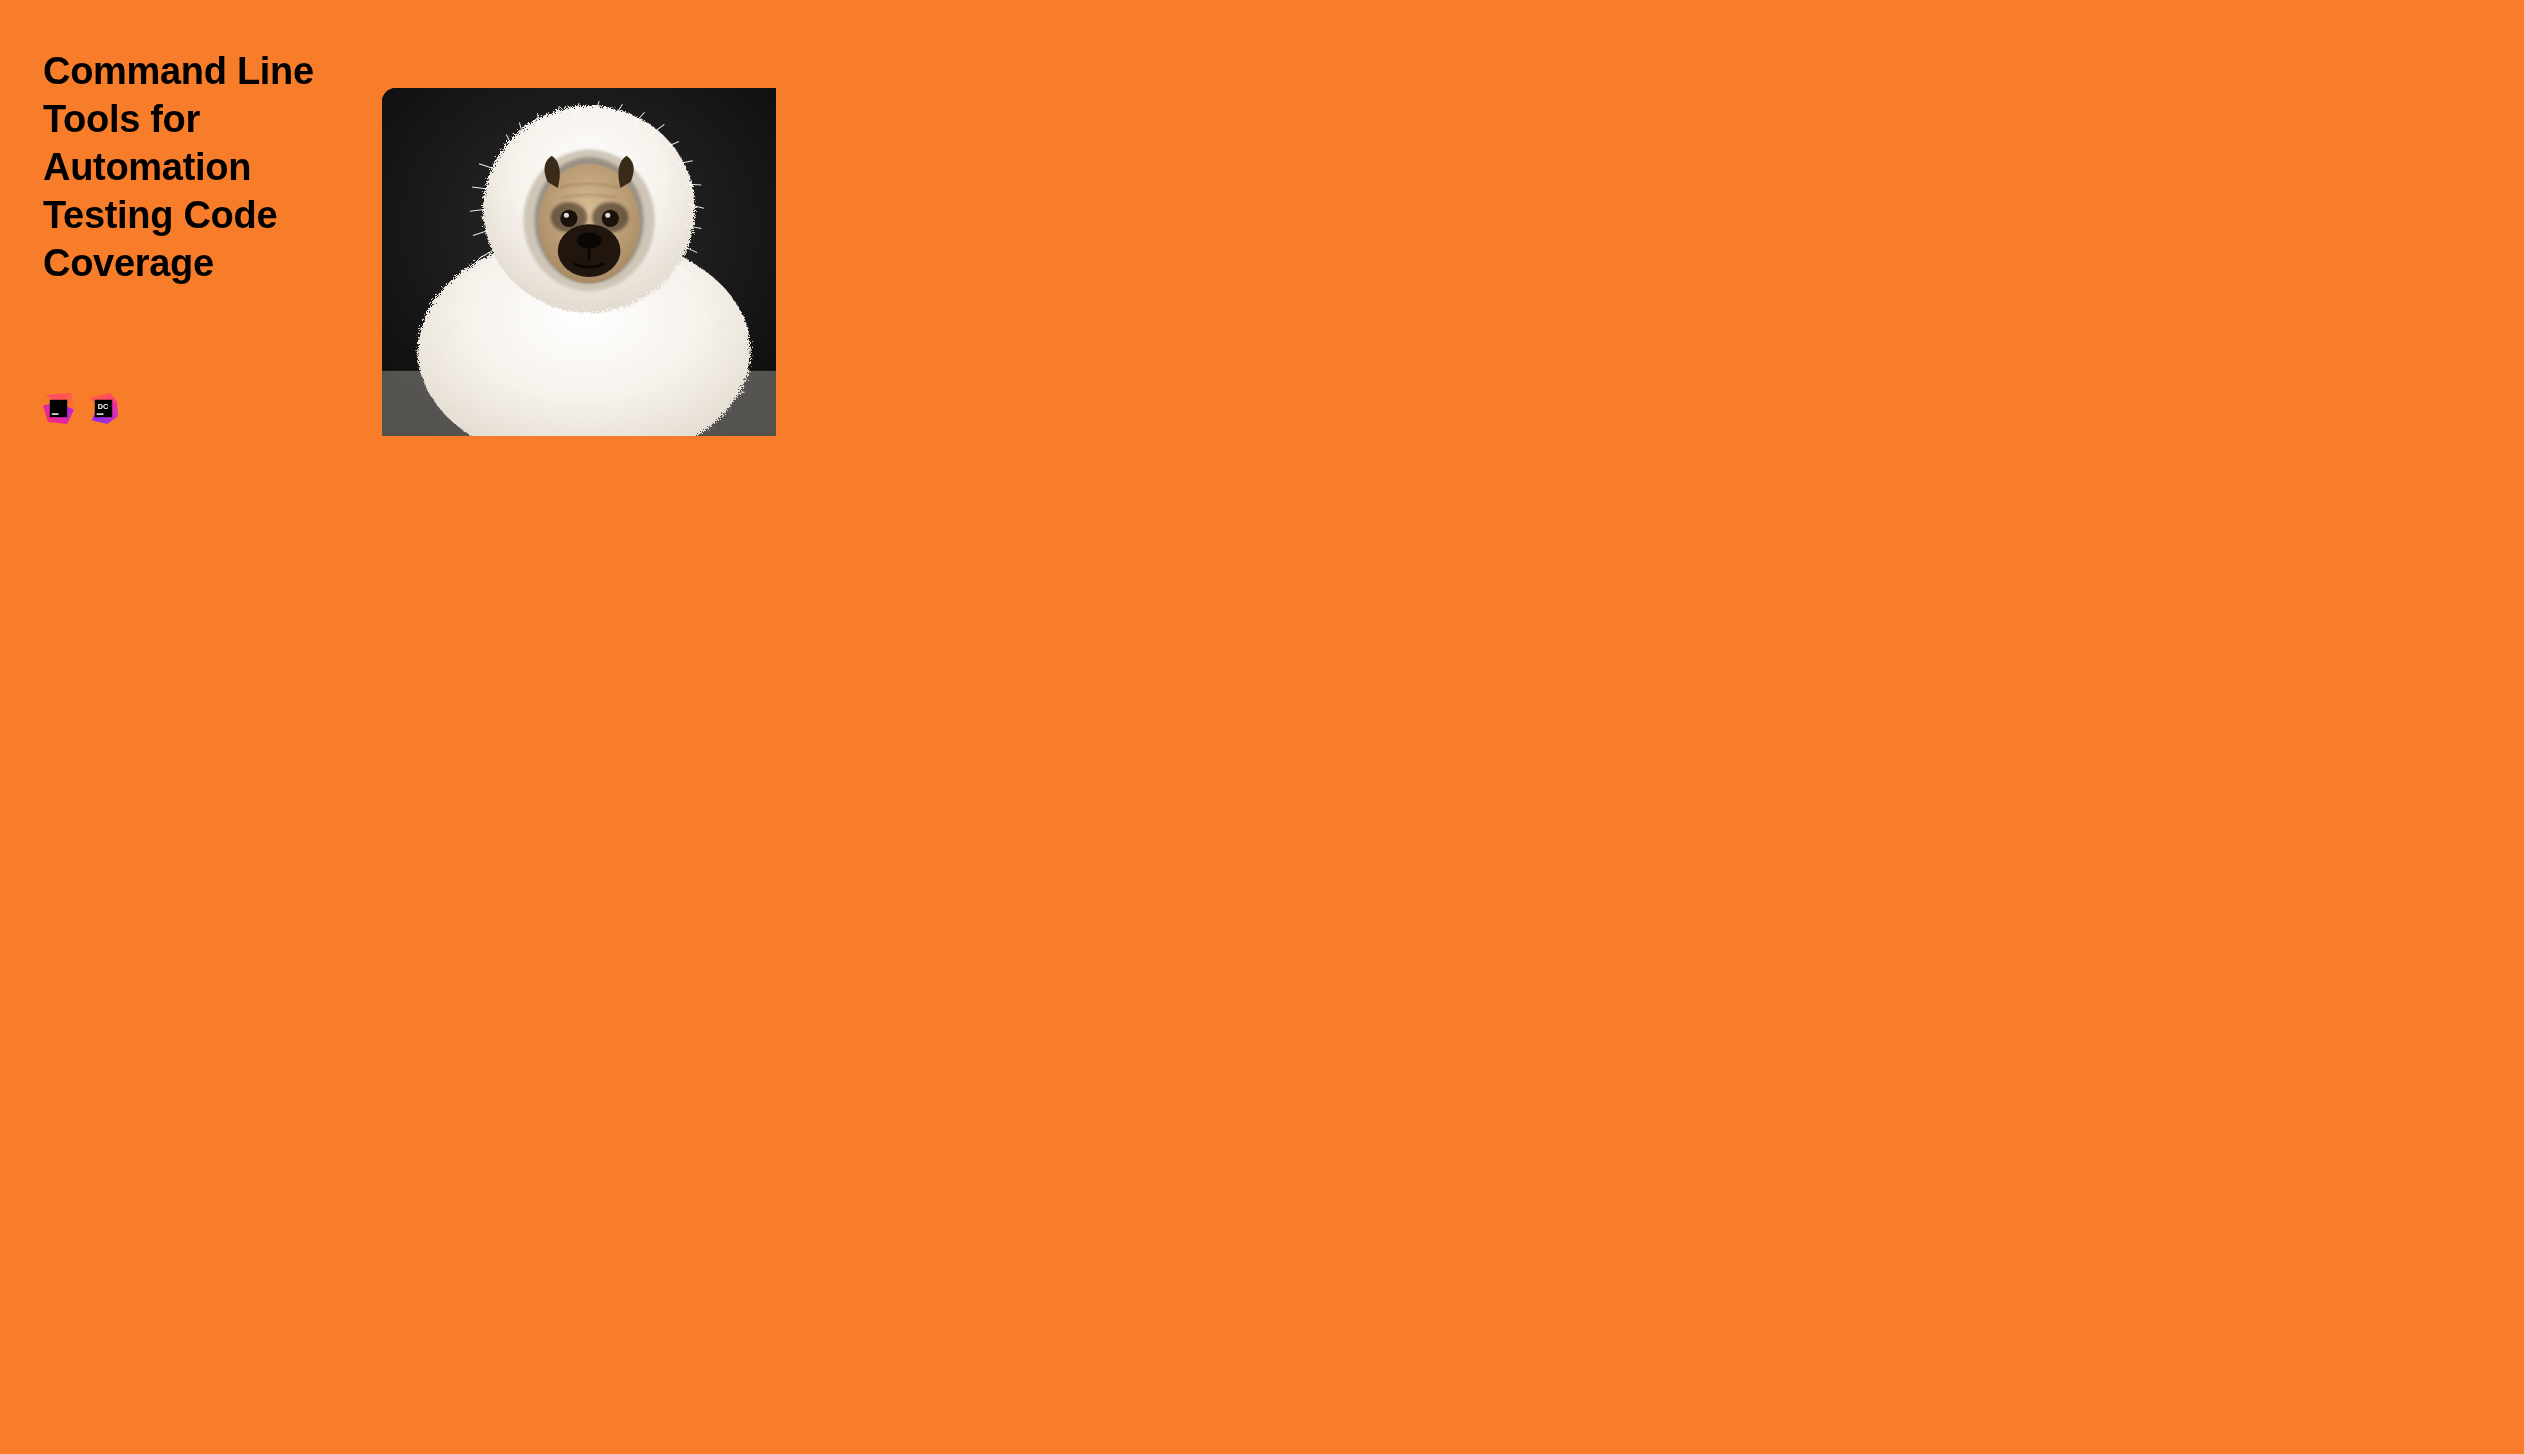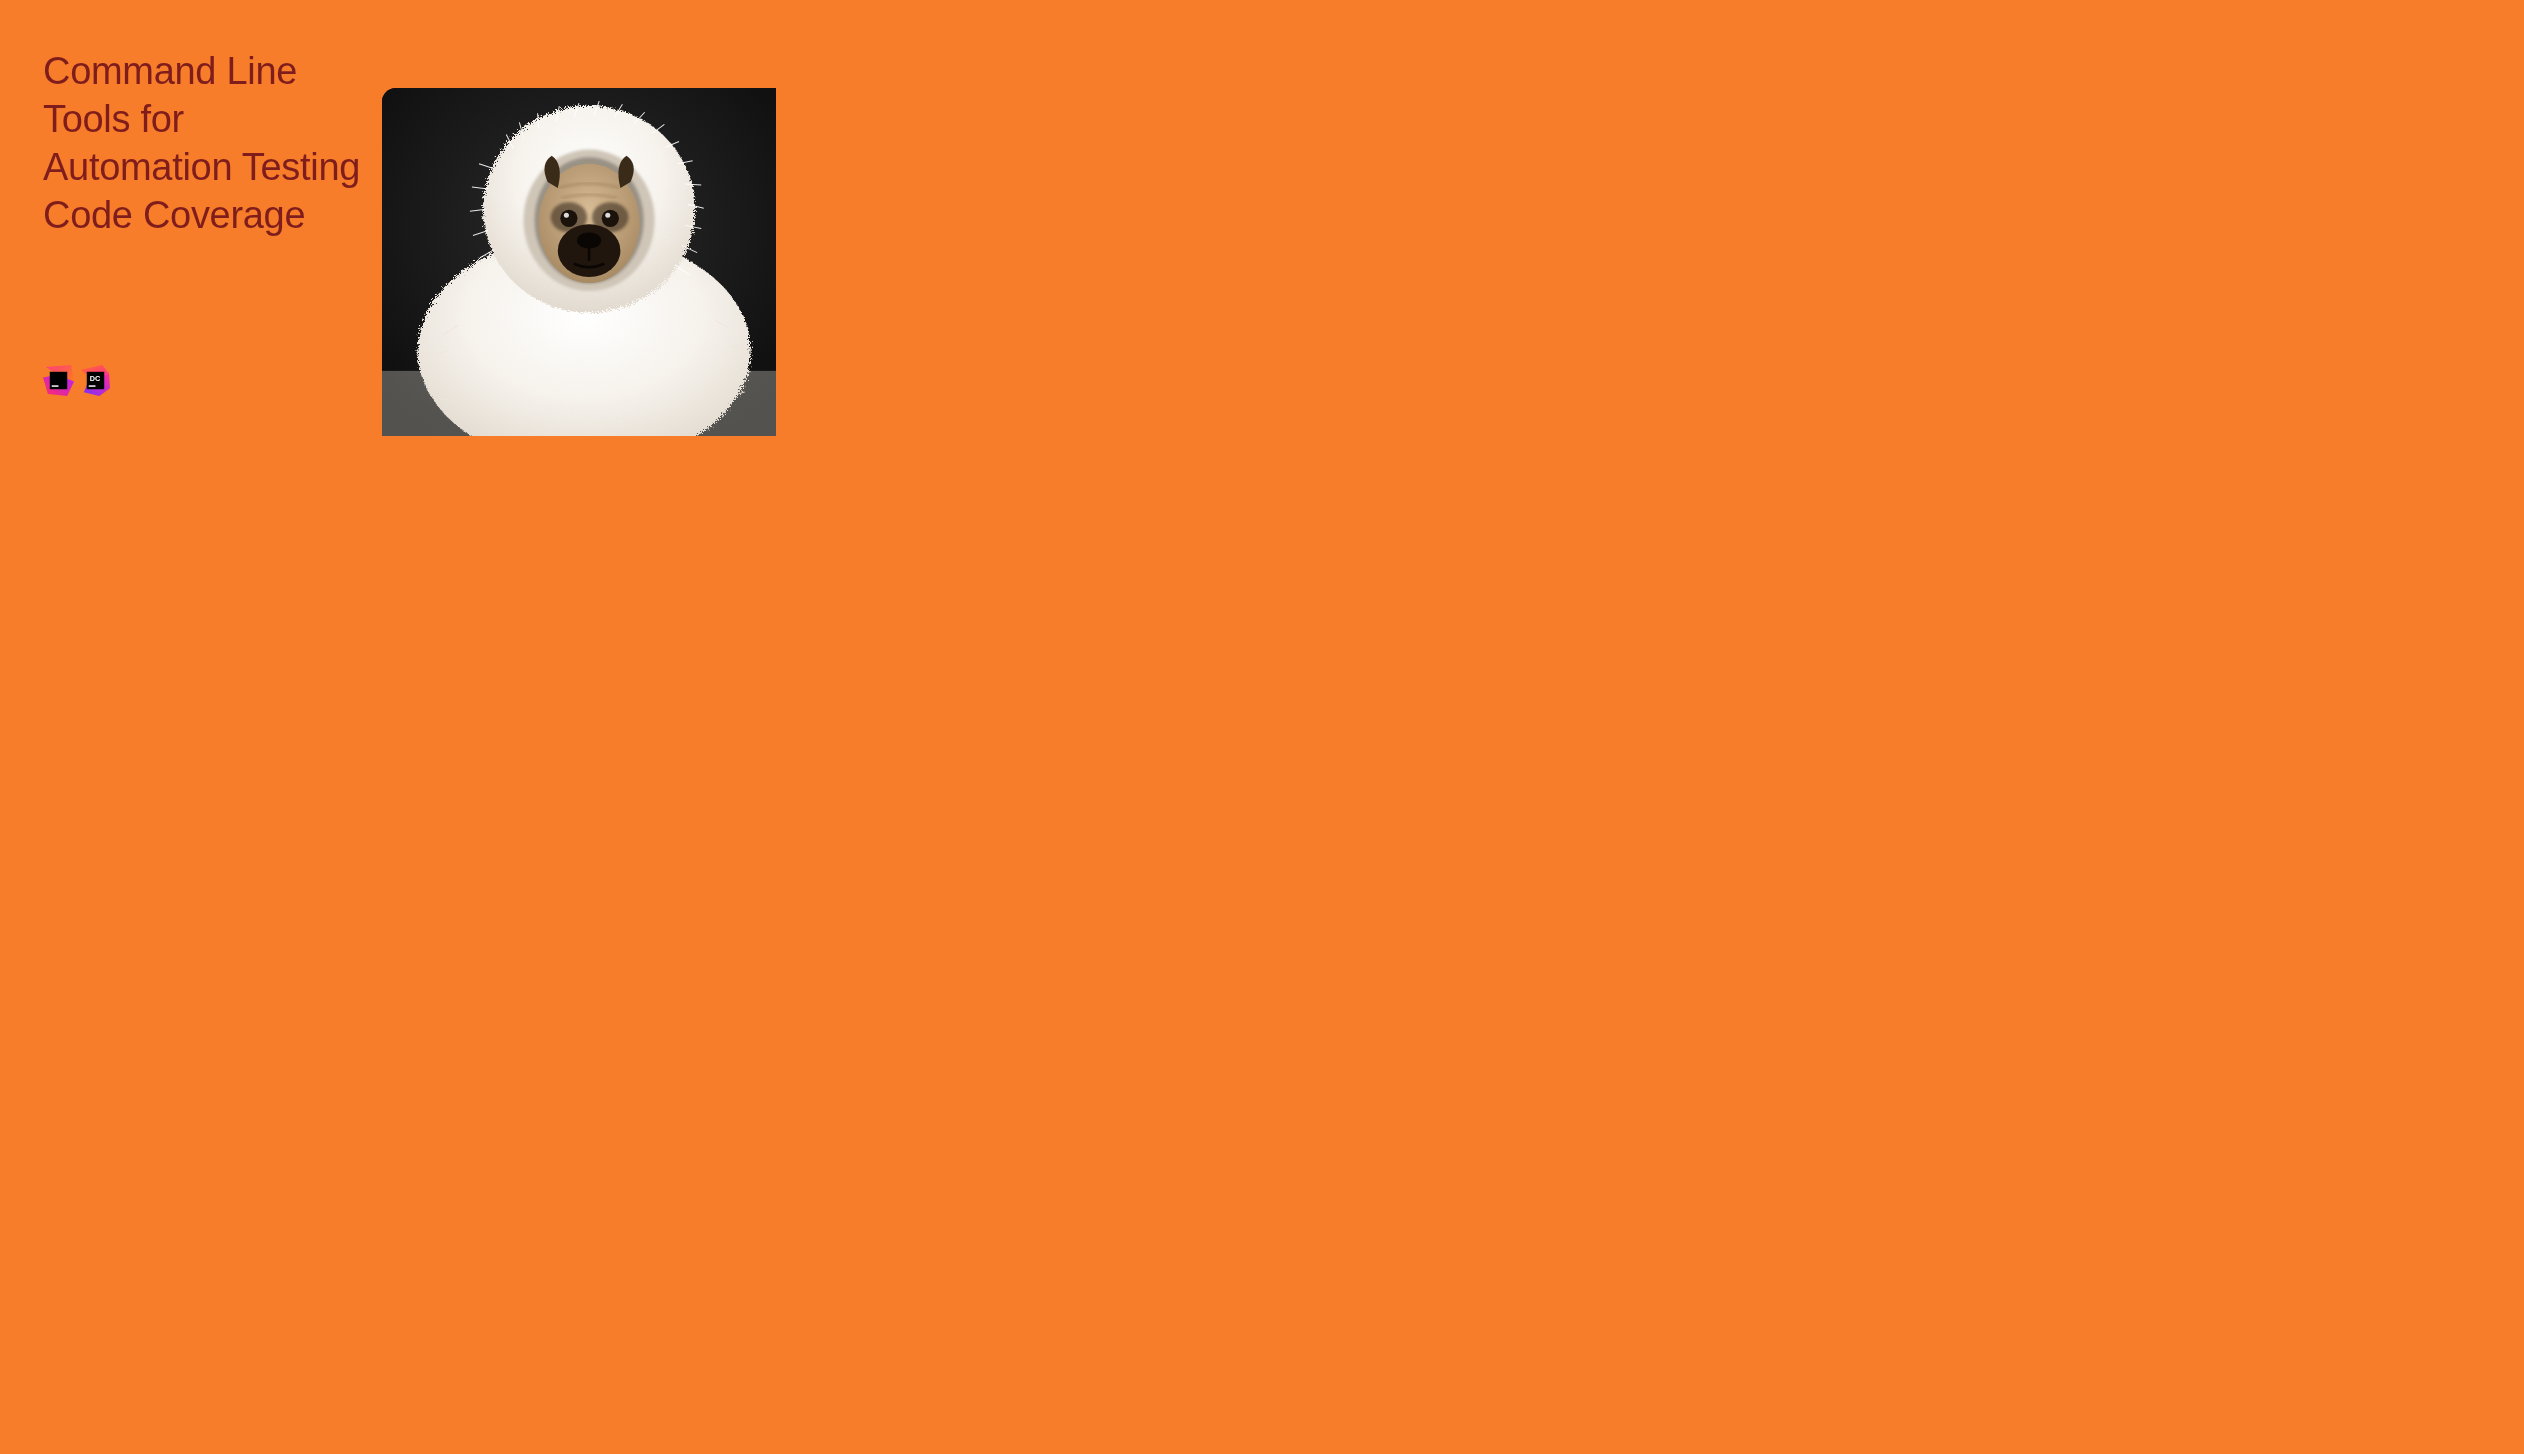--- a/index.html
+++ b/index.html
@@ -9,45 +9,45 @@
     background: #f77d2a;
     width: 776px;
     height: 436px;
     position: relative;
     overflow: hidden;
   }
   .title {
     position: absolute;
     left: 43px;
     top: 48px;
-    color: #7f1d1d;
+    color: #000000;
     font-size: 38px;
-    font-weight: 400;
+    font-weight: 700;
     line-height: 1.26;
     letter-spacing: -0.3px;
     max-width: 323px;
   }
   .image-card {
     position: absolute;
     right: 0;
     top: 88px;
     width: 394px;
     height: 348px;
     border-top-left-radius: 14px;
     overflow: hidden;
     background: #1a1a1a;
   }
   .image-card svg { display: block; width: 100%; height: 100%; }
   .logos {
     position: absolute;
     left: 43px;
-    bottom: 40px;
+    bottom: 12px;
     display: flex;
     align-items: center;
-    gap: 6px;
+    gap: 14px;
     text-align: center;
   }
   .logo-jb, .logo-dc { width: 31px; height: 31px; position: relative; }
   .logo-jb svg, .logo-dc svg { width: 100%; height: 100%; display: block; }
 </style>
 </head>
 <body>
 
 <h1 class="title">Command Line Tools for Automation Testing Code Coverage</h1>
 

